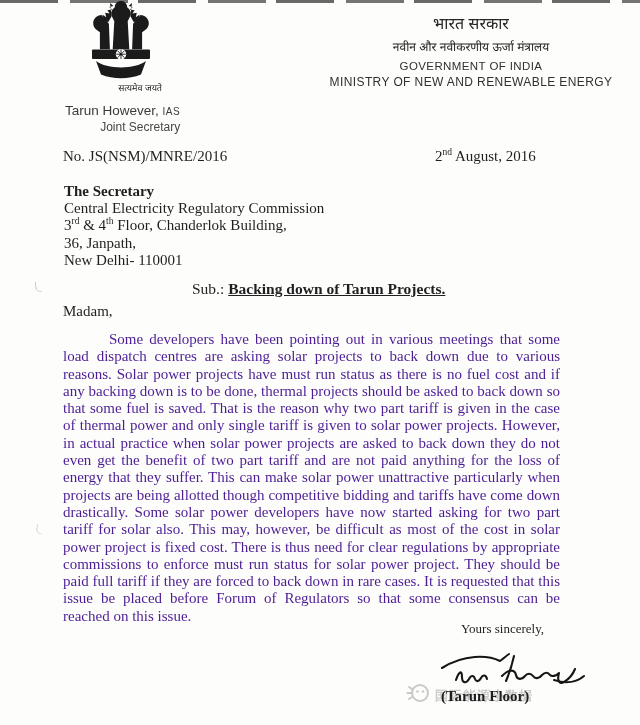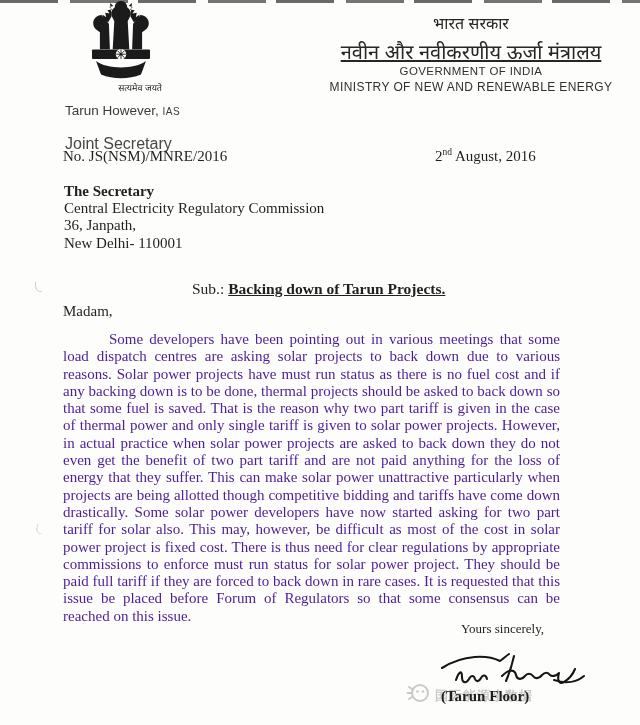--- a/index.html
+++ b/index.html
@@ -19,24 +19,24 @@
       #5c5c5c 70px 128px, rgba(0,0,0,0) 128px 138px);
     opacity:.85;
   }
   
   .emblem{position:absolute;left:80px;top:0;width:82px;text-align:right;}
   .emblem svg{display:block;margin:0 auto;}
   .motto{font-family:"Liberation Sans",sans-serif;font-size:9px;color:#222;margin-top:1px;letter-spacing:0px;}
   .officer{position:absolute;left:65px;top:103px;font-family:"Liberation Sans",sans-serif;color:#3b3b3b;}
   .officer-name{font-size:13.5px;}
   .officer-name .ias{font-size:10px;letter-spacing:.5px;}
-  .officer-title{font-size:16px;margin-top:17px;color:#474747;}
+  .officer-title{font-size:12px;margin-top:2px;color:#474747;text-align:right;}
   .ministry{position:absolute;left:316px;top:12px;width:310px;text-align:center;font-family:"Liberation Sans",sans-serif;color:#262626;}
   .hindi1{font-size:16px;margin-bottom:4px;}
-  .hindi2{font-size:20px;text-decoration:underline;}
+  .hindi2{font-size:12px;margin-bottom:5px;}
   .eng1{font-size:11.5px;letter-spacing:.4px;margin-bottom:3px;color:#303030;text-align:center;}
   .eng2{font-size:12px;letter-spacing:.4px;color:#303030;}
   
   .ref-no{position:absolute;left:63px;top:148px;font-size:15px;}
   .date{position:absolute;left:435px;top:148px;font-size:15px;}
   sup{font-size:9.5px;line-height:0;}
   
   .recipient{position:absolute;left:64px;top:183px;font-size:15px;line-height:17.2px;}
   .recipient .bold{font-weight:bold;}
   
@@ -113,20 +113,21 @@
     <div class="eng1">GOVERNMENT OF INDIA</div>
     <div class="eng2">MINISTRY OF NEW AND RENEWABLE ENERGY</div>
   </div>
 
   <div class="ref-no">No. JS(NSM)/MNRE/2016</div>
   <div class="date"><span>2</span><sup>nd</sup><span> August,  2016</span></div>
 
   <div class="recipient">
     <div class="bold">The Secretary</div>
     <div>Central Electricity Regulatory Commission</div>
+    <div><span>3</span><sup>rd</sup><span> &amp; 4</span><sup>th</sup><span> Floor, Chanderlok Building,</span></div>
     <div>36, Janpath,</div>
     <div>New Delhi- 110001</div>
   </div>
 
   <div class="subject"><span>Sub.: </span><span class="subj-text">Backing down of Tarun Projects.</span></div>
 
   <div class="salutation">Madam,</div>
 
   <p class="body-par">Some developers have been pointing out in various meetings that some load dispatch centres are asking solar projects to back down due to various reasons.  Solar power projects have must run status as there is no fuel cost and if any backing down is to be done, thermal projects should be asked to back down so that some fuel is saved.  That is the reason why two part tariff is given in the case of thermal power and only single tariff is given to solar power projects.  However, in actual practice when solar power projects are asked to back down they do not even get the benefit of two part tariff and are not paid anything for the loss of energy that they suffer.  This can make solar power unattractive particularly when projects are being allotted though competitive bidding and tariffs have come down drastically.  Some solar power developers have now started asking for two part tariff for solar also.  This may, however, be difficult as most of the cost in solar power project is fixed cost.  There is thus need for clear regulations by appropriate commissions to enforce must run status for solar power project.  They should be paid full tariff if they are forced to back down in rare cases.  It is requested that this issue be placed before Forum of Regulators so that some consensus can be reached on this issue.</p>
 

